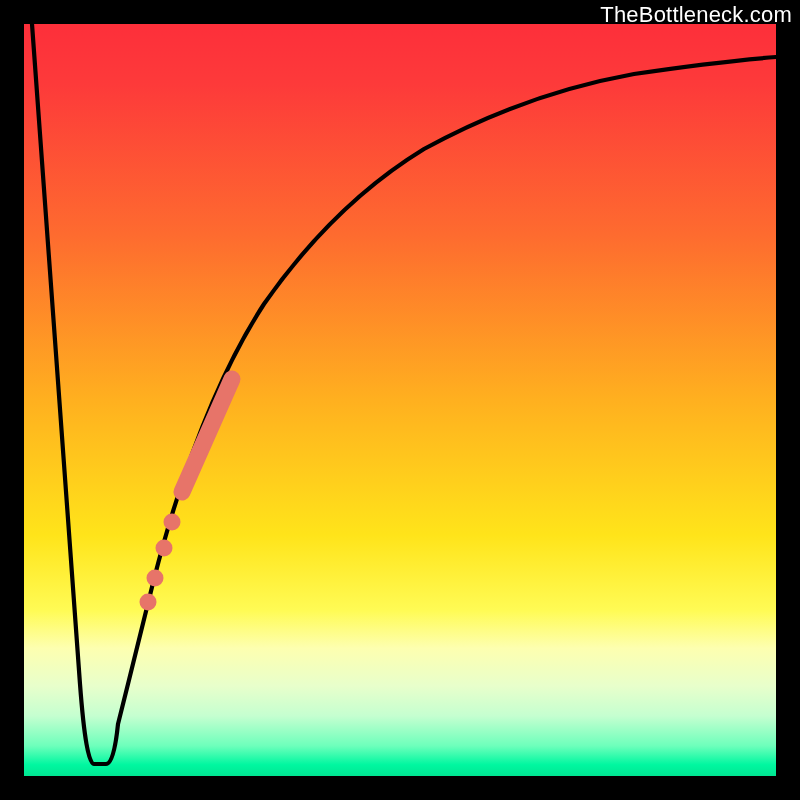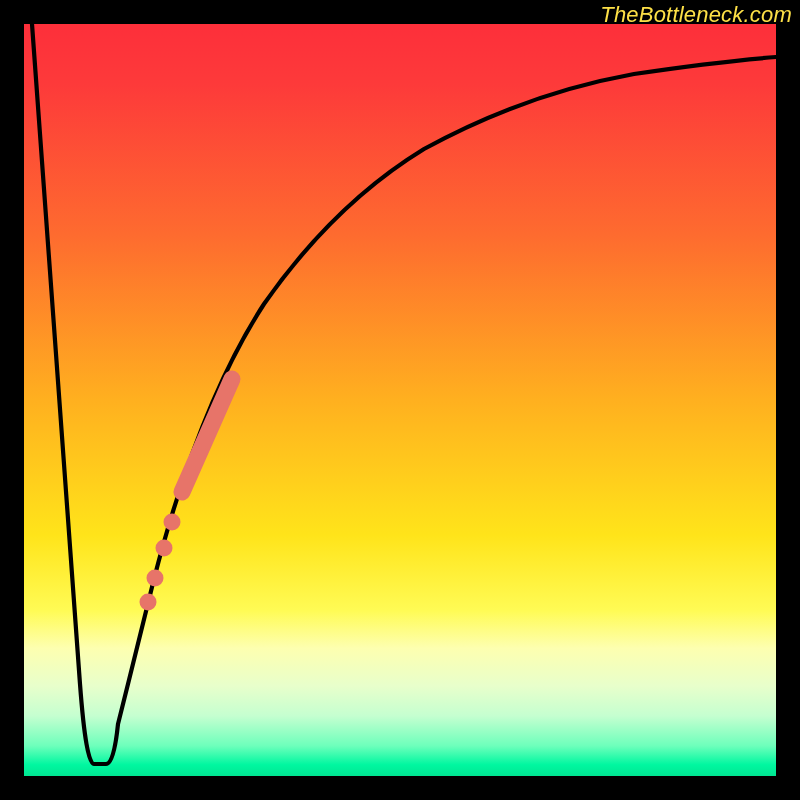--- a/index.html
+++ b/index.html
@@ -45,23 +45,22 @@
     top: 0;
     width: 752px;
     height: 752px;
   }
   .attribution {
     position: absolute;
     top: 2px;
     right: 8px;
     font-family: Arial, Helvetica, sans-serif;
     font-size: 22px;
-    color: #fde047;
+    color: #ffffff;
     letter-spacing: 0.2px;
-    font-style: italic;
   }
 </style>
 </head>
 <body>
 
 <div class="frame">
   <div class="plot">
     <svg class="curve" viewBox="0 0 752 752">
 
       <path d="M 8 0

